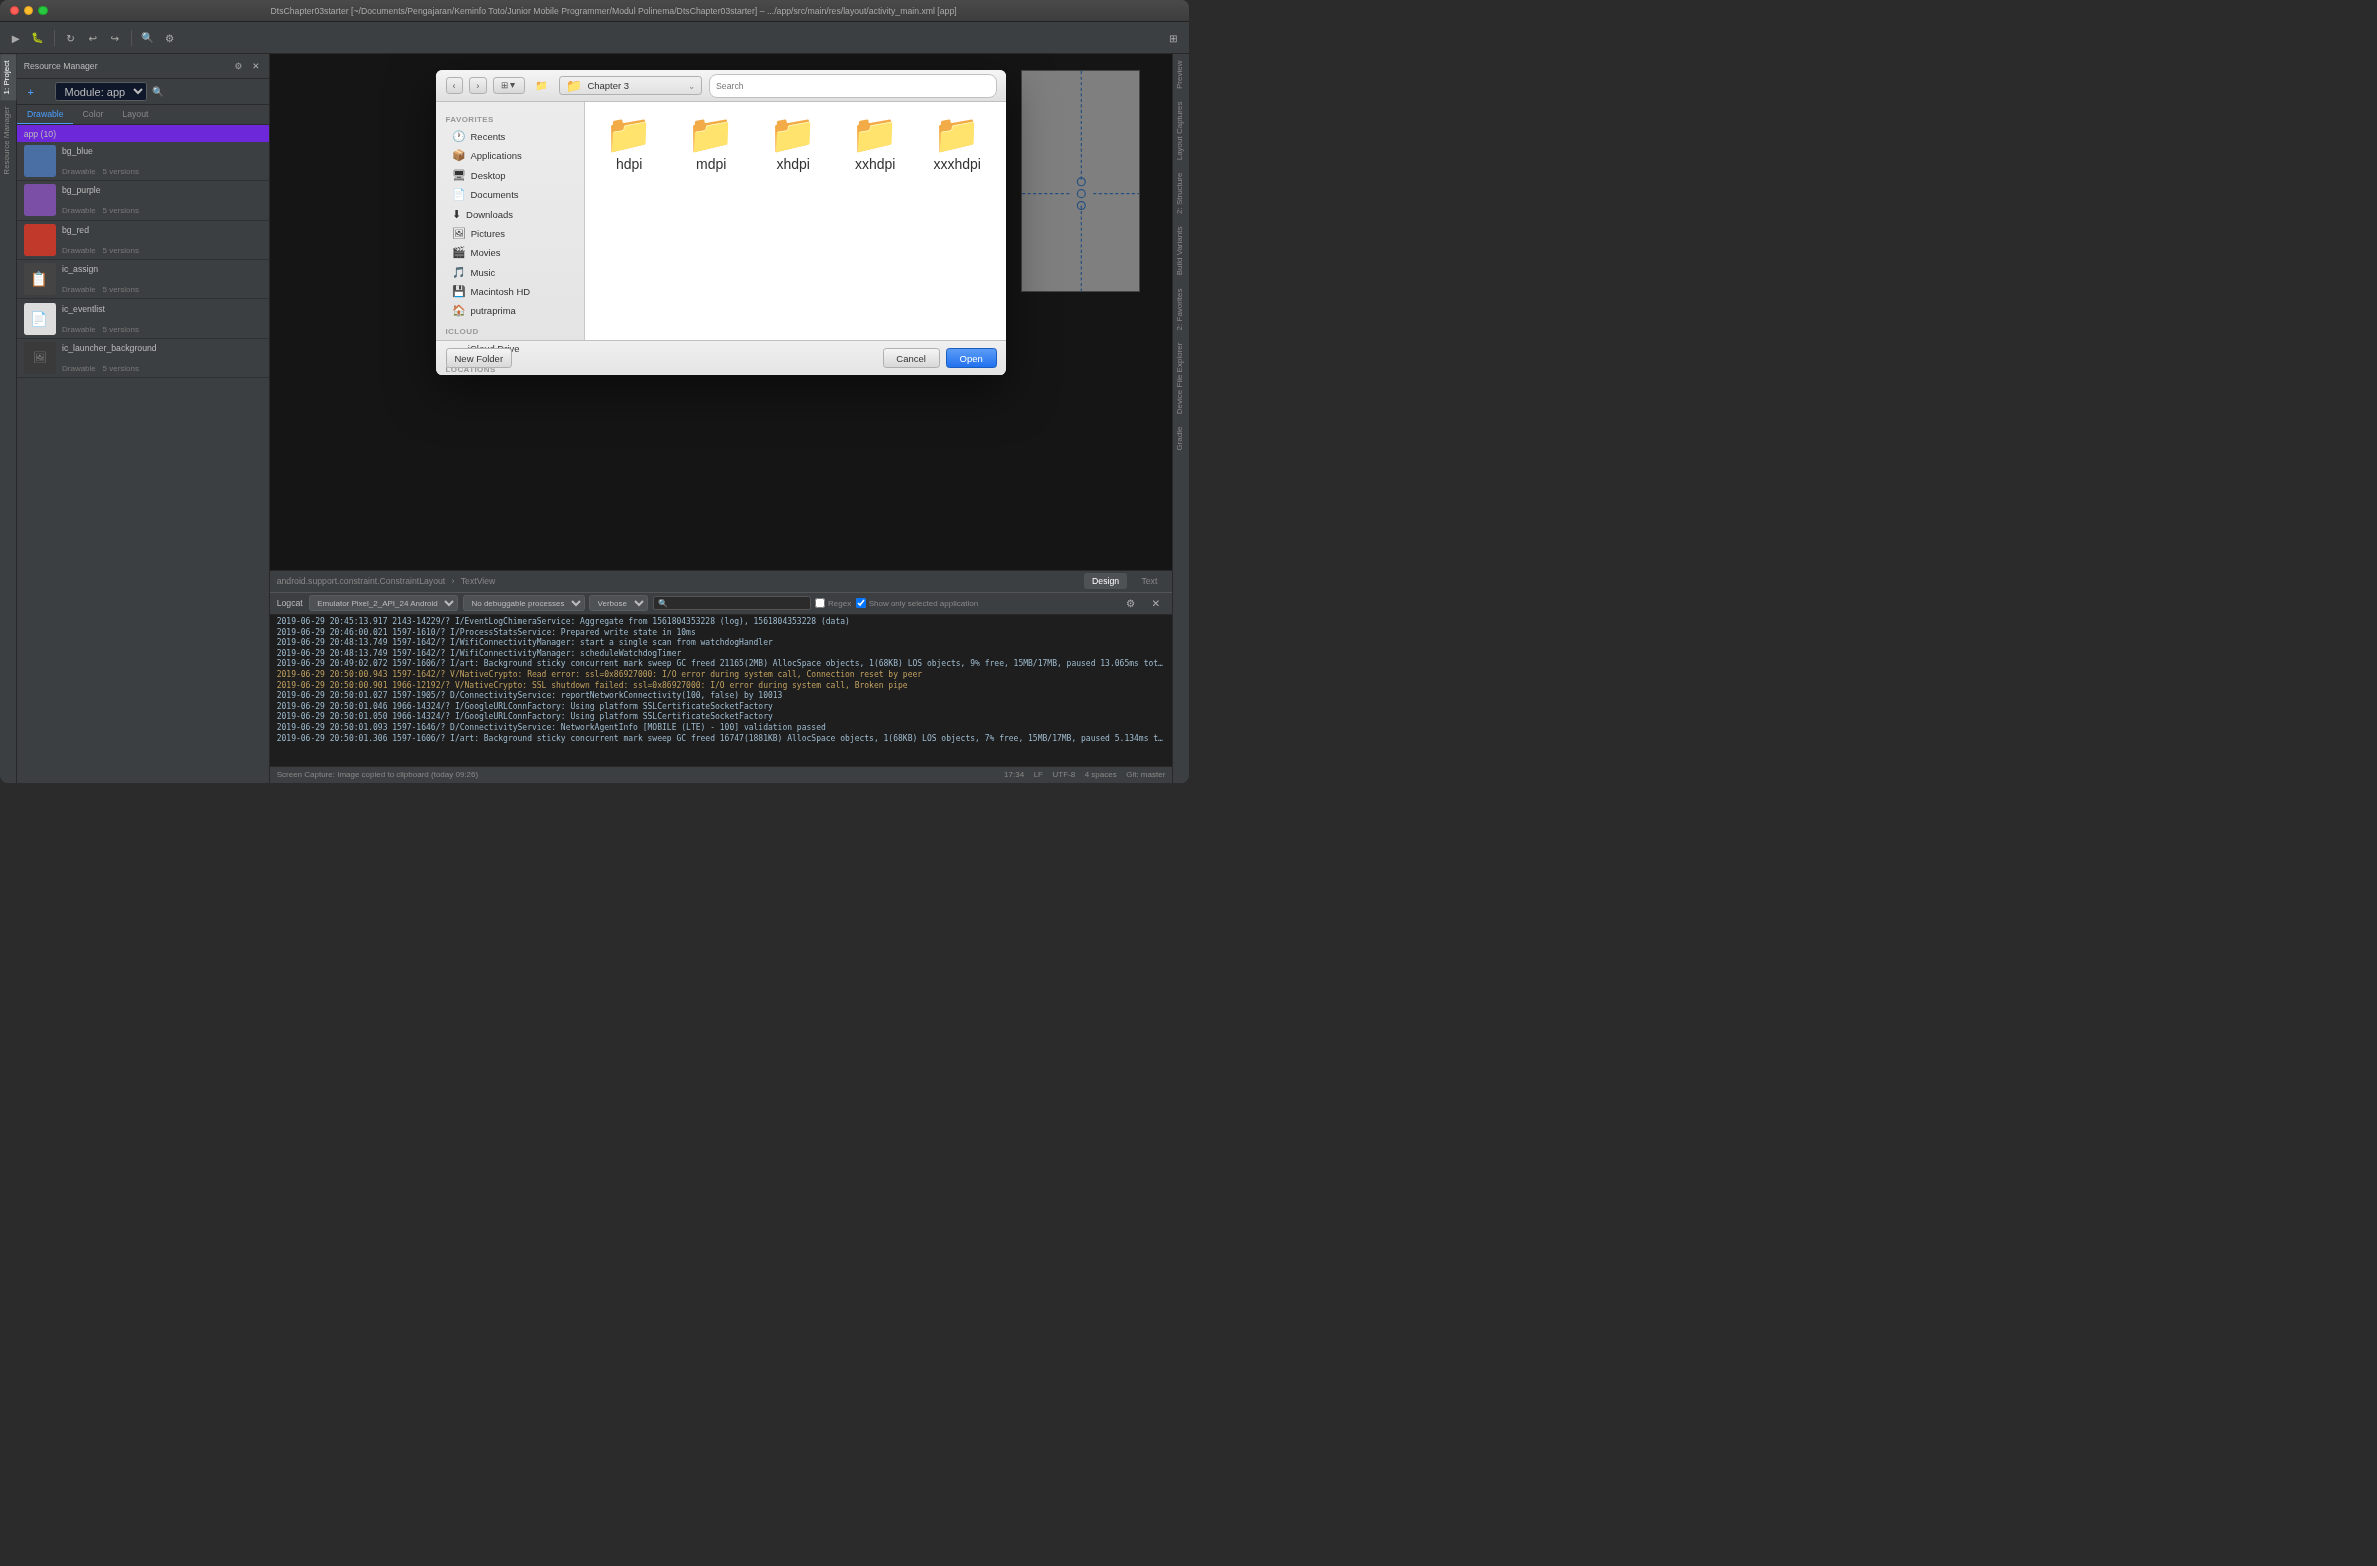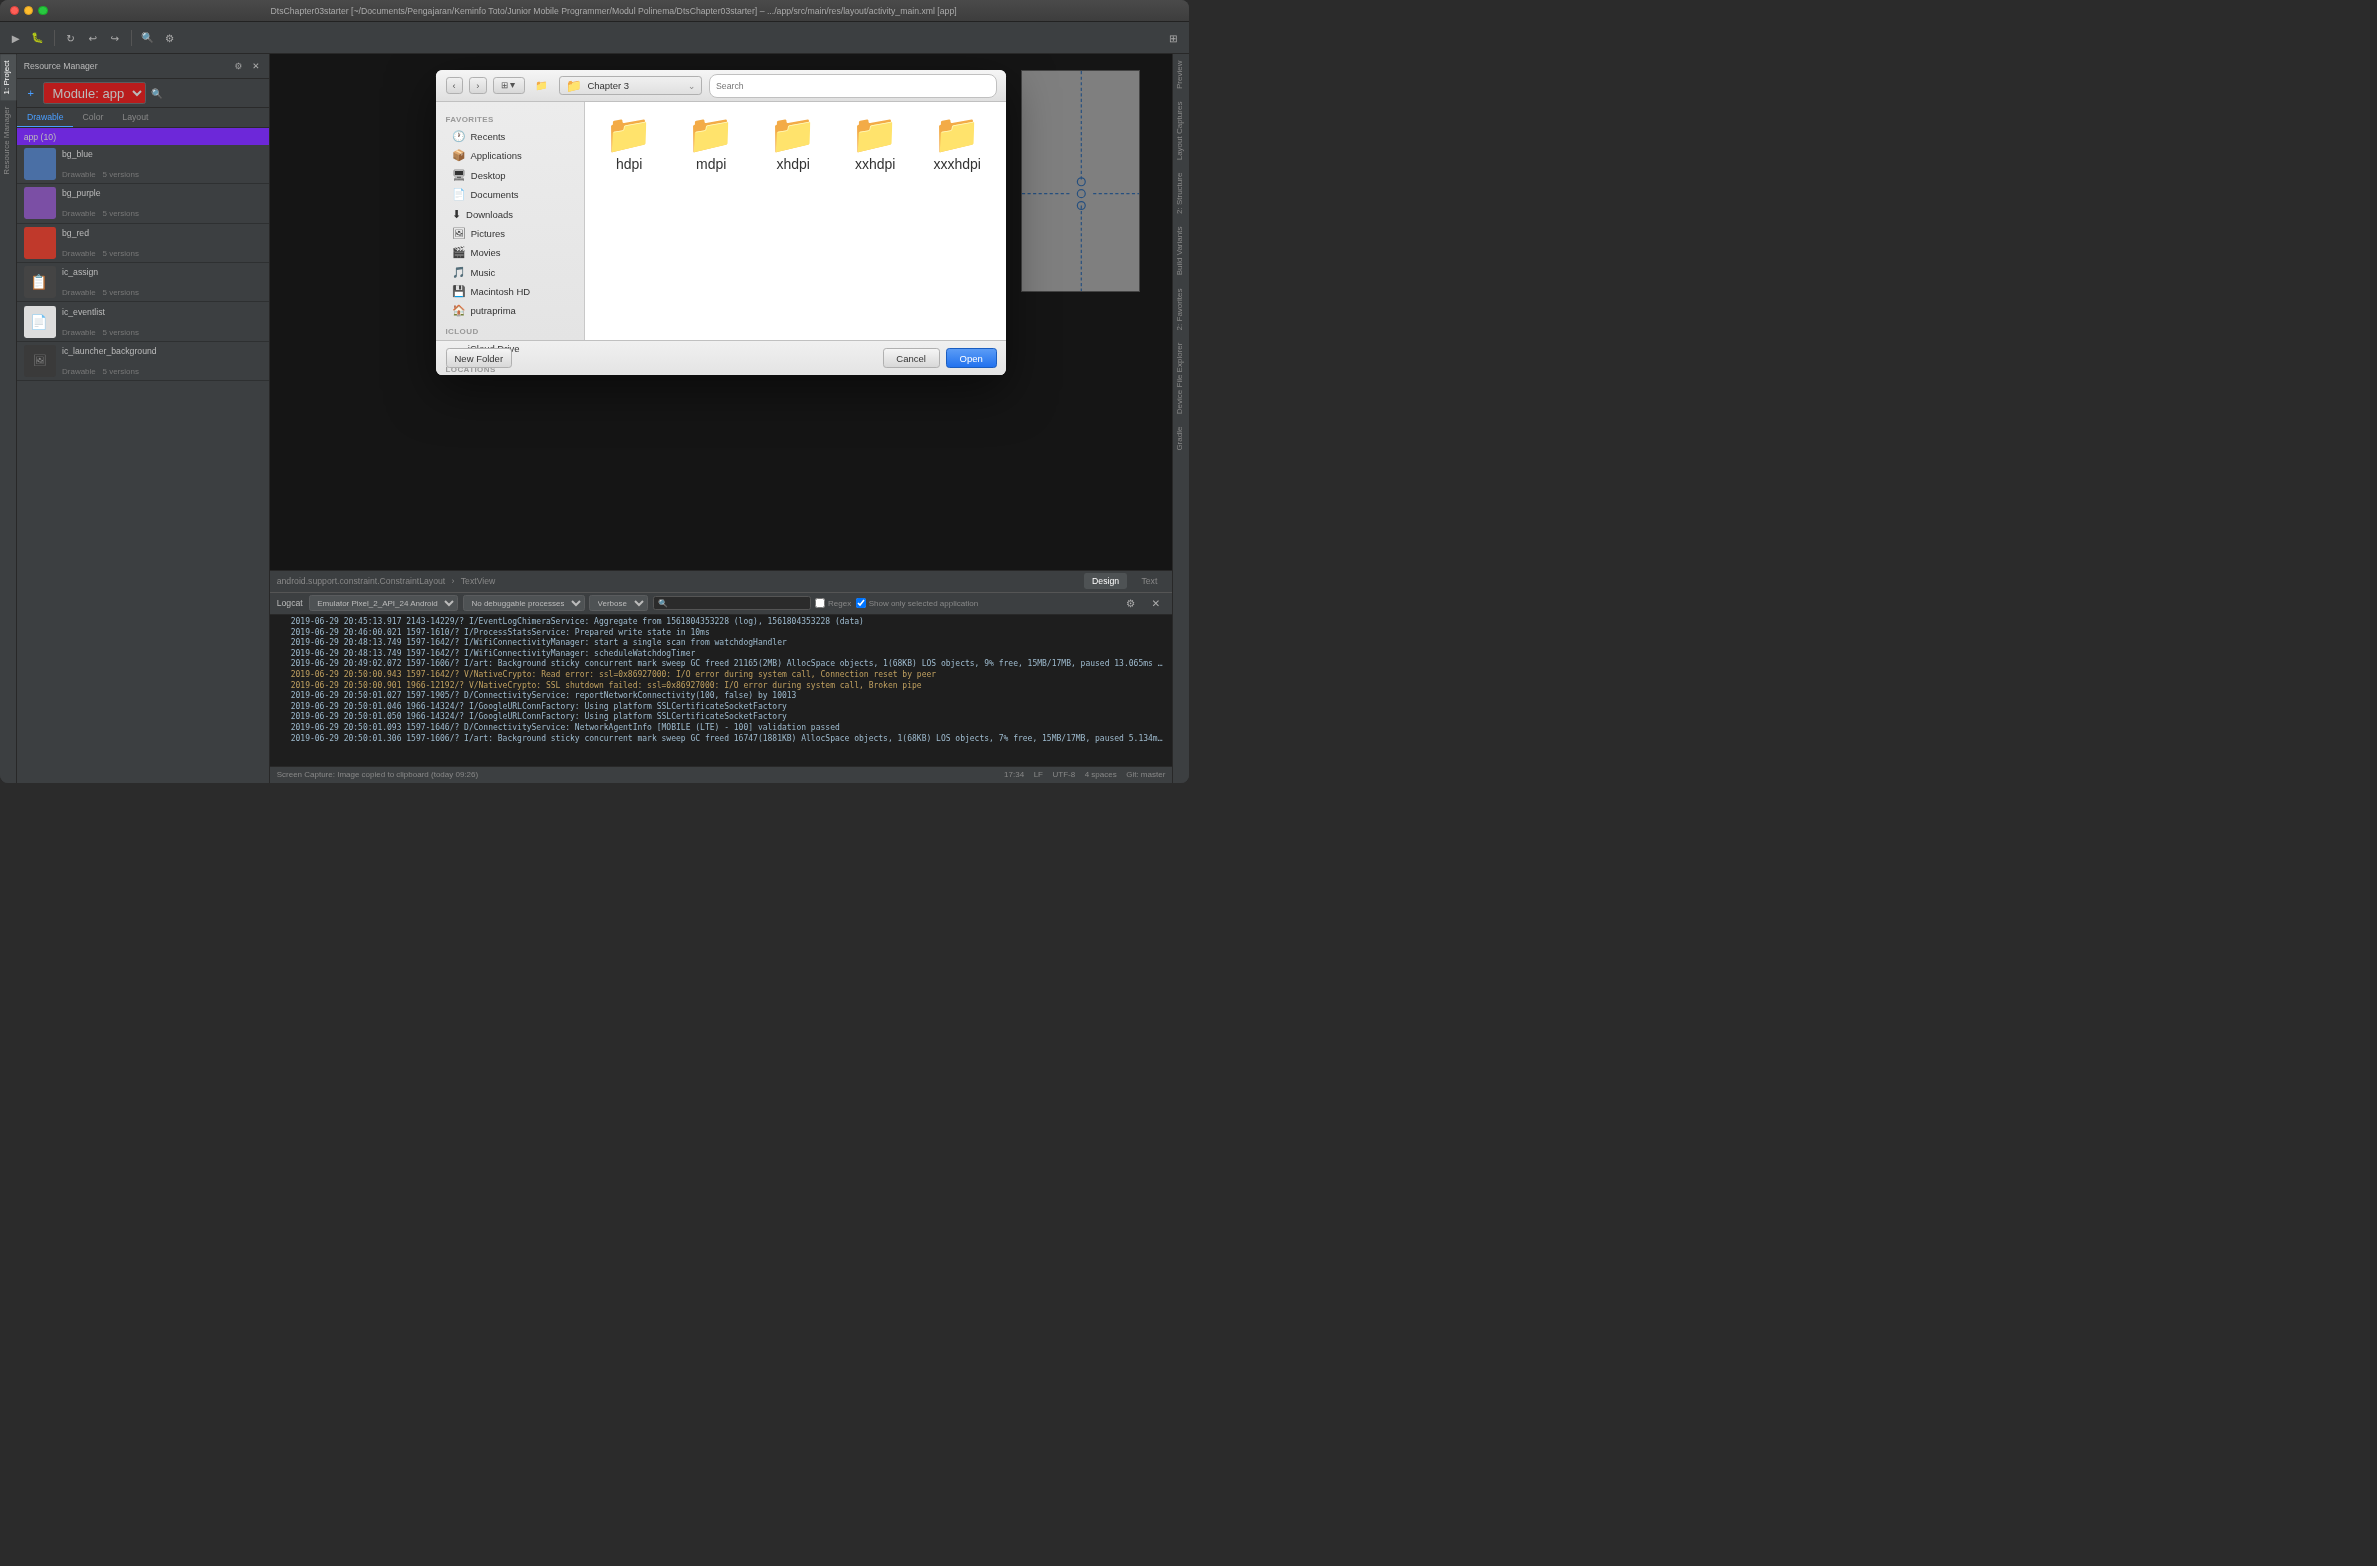--- a/index.html
+++ b/index.html
@@ -132,27 +132,28 @@
       justify-content: space-between;
     }
     .panel-toolbar {
       display: flex;
       align-items: center;
       padding: 3.2px 6.3px;
       gap: 4.8px;
       border-bottom: 0.8px solid #2a2a2a;
     }
     .module-selector {
-      background: #b91c1c;
+      background: #0f172a;
       border: 0.8px solid #5a5c5e;
       border-radius: 2.4px;
       color: #bbb;
-      font-size: 13px;
+      font-size: 11px;
       padding: 1.6px 4.8px;
       cursor: pointer;
+      margin-left: 12px;
     }
     .search-icon-small {
       color: #888;
       font-size: 9.5px;
     }
     .tab-bar {
       display: flex;
       border-bottom: 0.8px solid #2a2a2a;
       background: #3c3f41;
     }
@@ -299,21 +300,20 @@
       background: #1e1e1e;
     }
     .log-line {
       padding: 0.8px 6.3px;
       font-size: 8px;
       font-family: "SF Mono", "Menlo", monospace;
       color: #888;
       white-space: nowrap;
       overflow: hidden;
       text-overflow: ellipsis;
-      margin-left: 14px;
     }
     .log-line.info { color: #9ebbcf; }
     .log-line.warn { color: #c0a060; }
 
     
     .status-bar {
       height: 17.4px;
       background: #3c3f41;
       display: flex;
       align-items: center;

